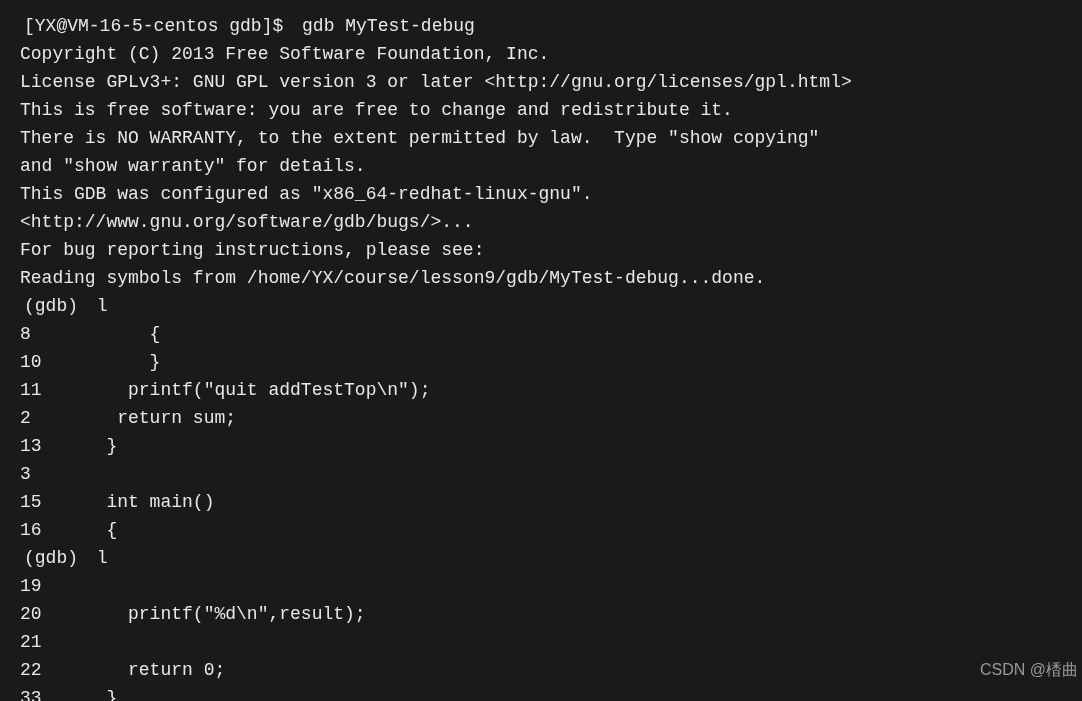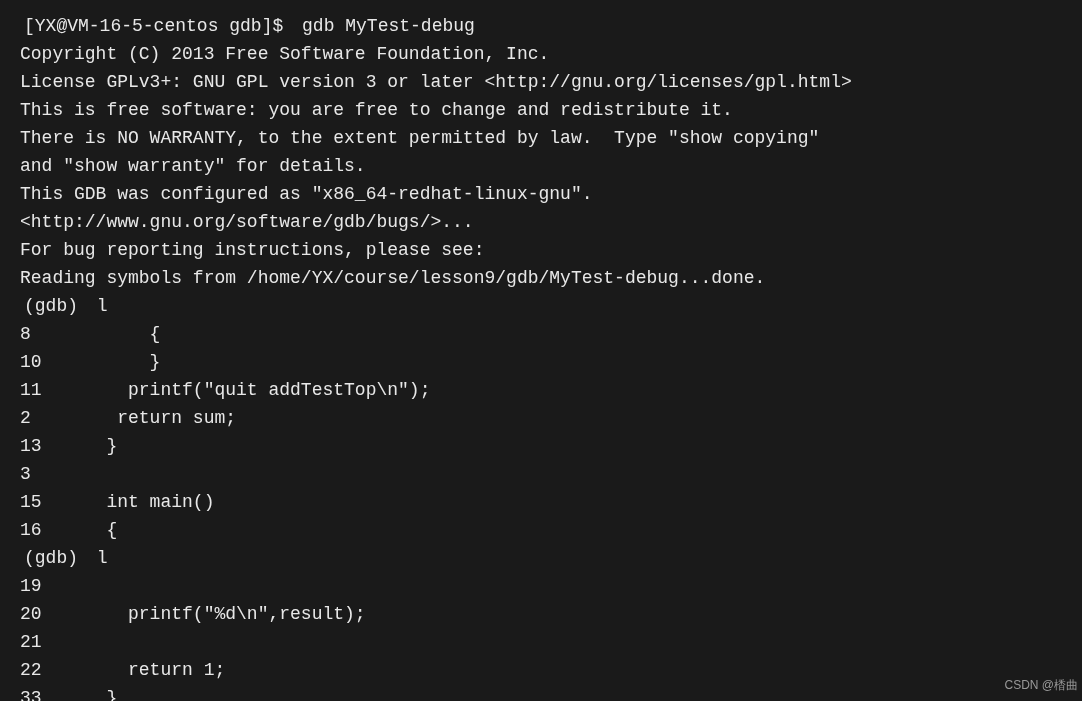--- a/index.html
+++ b/index.html
@@ -17,23 +17,23 @@
       width: 1082px;
       height: 701px;
       overflow: hidden;
       position: relative;
     }
     .terminal-line {
       white-space: pre;
     }
     .watermark {
       position: absolute;
-      bottom: 8px;
+      bottom: 23px;
       right: 8px;
-      font-size: 12px;
+      font-size: 16px;
       color: #999;
       font-family: sans-serif;
     }
   </style>
 </head>
 <body>
 
 <div>
   <div class="terminal-line"><span>[YX@VM-16-5-centos gdb]$ </span><span>gdb MyTest-debug</span></div>
   <div class="terminal-line">Copyright (C) 2013 Free Software Foundation, Inc.</div>
@@ -53,17 +53,17 @@
   <div class="terminal-line">2        return sum;</div>
   <div class="terminal-line">13      }</div>
   <div class="terminal-line">3</div>
   <div class="terminal-line">15      int main()</div>
   <div class="terminal-line">16      {</div>
 
   <div class="terminal-line"><span>(gdb) </span><span>l</span></div>
   <div class="terminal-line">19</div>
   <div class="terminal-line">20        printf("%d\n",result);</div>
   <div class="terminal-line">21</div>
-  <div class="terminal-line">22        return 1;</div>
+  <div class="terminal-line">22        return 0;</div>
   <div class="terminal-line">33      }</div>
 </div>
 
 <div class="watermark">CSDN @楿曲</div>
 
 </body></html>

